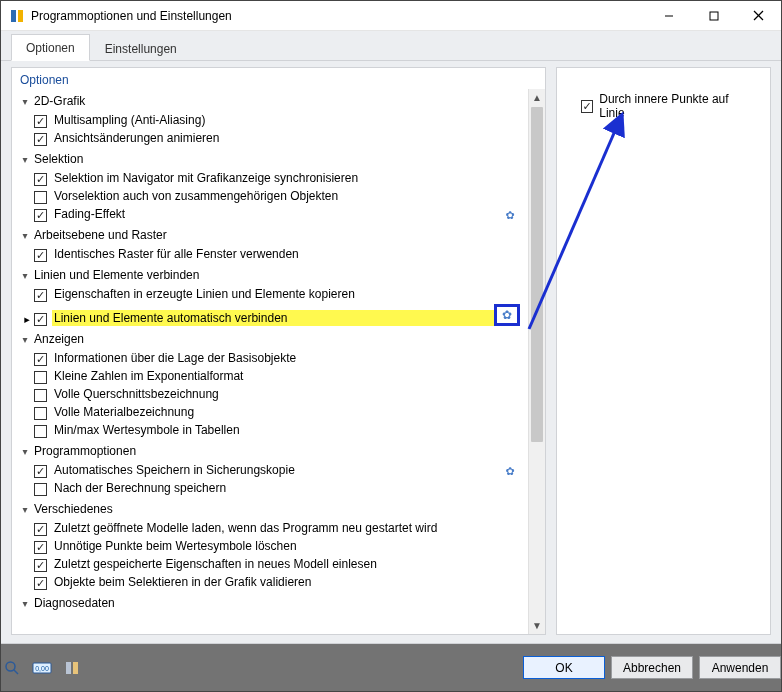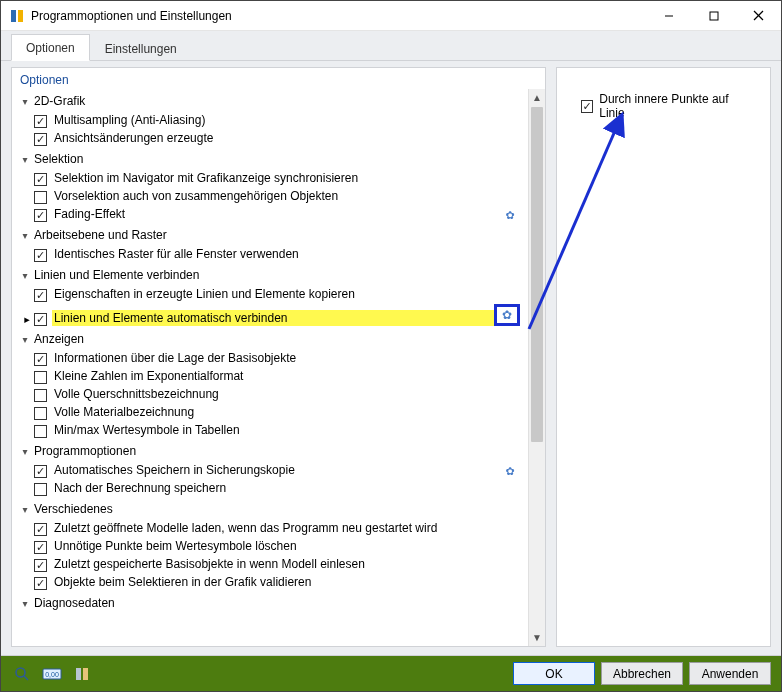--- a/index.html
+++ b/index.html
@@ -32,21 +32,21 @@
   .option-row { display: flex; align-items: flex-end; padding: 1px 2px 1px 4px; margin: 0; }
   .option-row .marker { width: 14px; display: inline-flex; justify-content: center; color: #000; font-size: 11px; }
   .option-row .cb { width: 13px; height: 13px; border: 1px solid #333; margin: 0 5px 0 0; display: inline-flex; align-items: center; justify-content: center; background: #fff; }
   .option-row .cb.checked::after { content: "✓"; font-size: 11px; line-height: 11px; color: #222; }
   .option-row .txt { flex: 1; padding: 1px 2px; }
   .option-row.highlight .txt { background: #fff94f; }
   .option-row .gear { width: 16px; display: inline-flex; justify-content: center; color: #4a7ec9; margin-right: 4px; font-size: 11px; }
   .option-row .gearbox { width: 26px; height: 22px; display: inline-flex; align-items: center; justify-content: center; border: 3px solid #1a2fd0; margin-right: 2px; }
   .right-pane .cb { width: 13px; height: 13px; border: 1px solid #333; display: inline-flex; align-items: center; justify-content: center; background: #fff; margin-right: 6px; vertical-align: middle; }
   .right-pane .cb.checked::after { content: "✓"; font-size: 11px; line-height: 11px; color: #222; }
-  .bottombar { height: 36px; border-top: 1px solid #d0d2d6; display: flex; align-items: center; padding: 0 10px; background: #4d7c0f; }
+  .bottombar { height: 48px; border-top: 1px solid #d0d2d6; display: flex; align-items: center; padding: 0 0; background: #737373; }
   .bottombar .left-icons { display: flex; gap: 8px; }
   .bottombar .left-icons .ibtn { width: 22px; height: 22px; display: flex; align-items: center; justify-content: center; border: 1px solid transparent; }
   .bottombar .spacer { flex: 1; }
   .bottombar .btn { min-width: 82px; height: 23px; margin-left: 6px; border: 1px solid #9a9c9f; background: #e9eaec; display: inline-flex; align-items: center; justify-content: center; padding: 0 10px; font-size: 12px; }
   .bottombar .btn.primary { border-color: #0a5ed6; background: #e9f2ff; }
   
   .arrow-annot { position: absolute; pointer-events: none; }
 </style>
 </head>
 <body>
@@ -98,21 +98,21 @@
                   <span class="label">2D-Grafik</span>
                 </div>
                 <div class="option-row">
                   <span class="marker"></span>
                   <span class="cb checked"></span>
                   <span class="txt">Multisampling (Anti-Aliasing)</span>
                 </div>
                 <div class="option-row">
                   <span class="marker"></span>
                   <span class="cb checked"></span>
-                  <span class="txt">Ansichtsänderungen erzeugte</span>
+                  <span class="txt">Ansichtsänderungen animieren</span>
                 </div>
               </div>
               <div class="group">
                 <div class="group-header">
                   <span class="chev">▾</span>
                   <span class="label">Selektion</span>
                 </div>
                 <div class="option-row">
                   <span class="marker"></span>
                   <span class="cb checked"></span>
@@ -219,21 +219,21 @@
                   <span class="txt">Zuletzt geöffnete Modelle laden, wenn das Programm neu gestartet wird</span>
                 </div>
                 <div class="option-row">
                   <span class="marker"></span>
                   <span class="cb checked"></span>
                   <span class="txt">Unnötige Punkte beim Wertesymbole löschen</span>
                 </div>
                 <div class="option-row">
                   <span class="marker"></span>
                   <span class="cb checked"></span>
-                  <span class="txt">Zuletzt gespeicherte Basisobjekte in wenn Modell einlesen</span>
+                  <span class="txt">Zuletzt gespeicherte Eigenschaften in neues Modell einlesen</span>
                 </div>
                 <div class="option-row">
                   <span class="marker"></span>
                   <span class="cb checked"></span>
                   <span class="txt">Objekte beim Selektieren in der Grafik validieren</span>
                 </div>
               </div>
               <div class="group">
                 <div class="group-header">
                   <span class="chev">▾</span>

